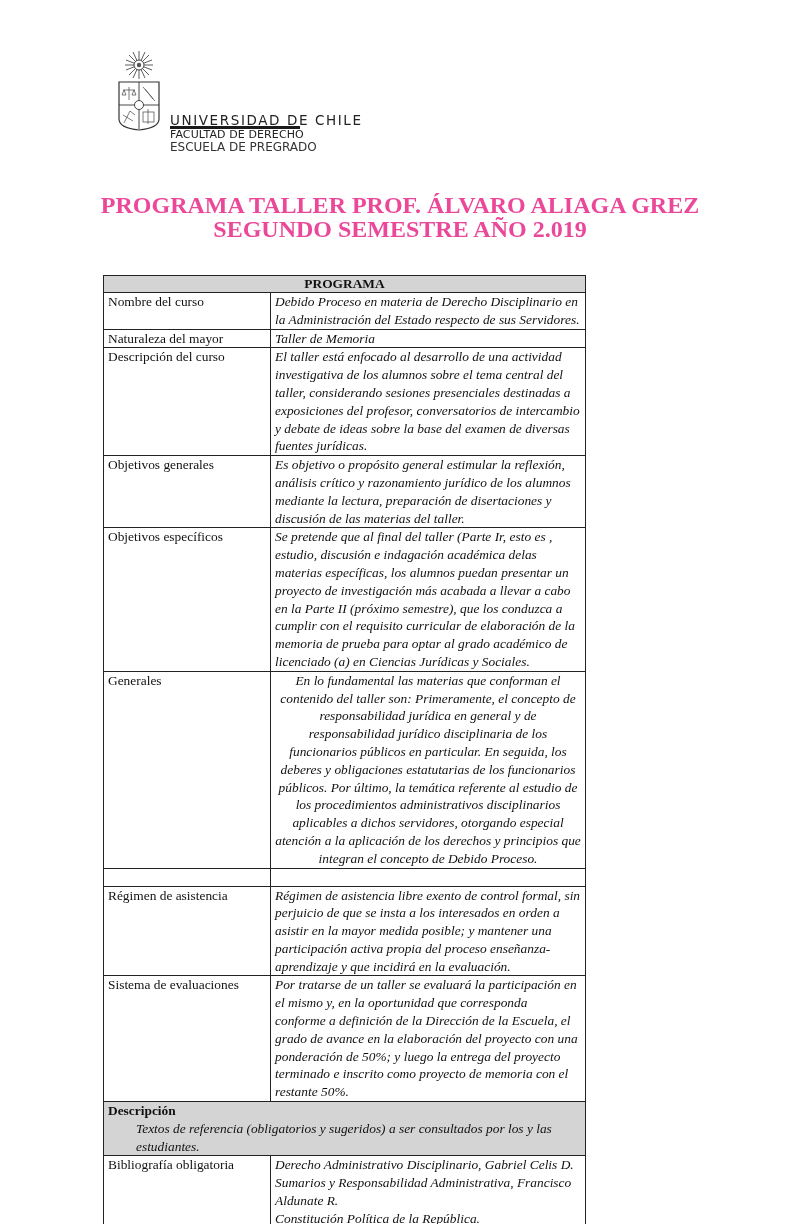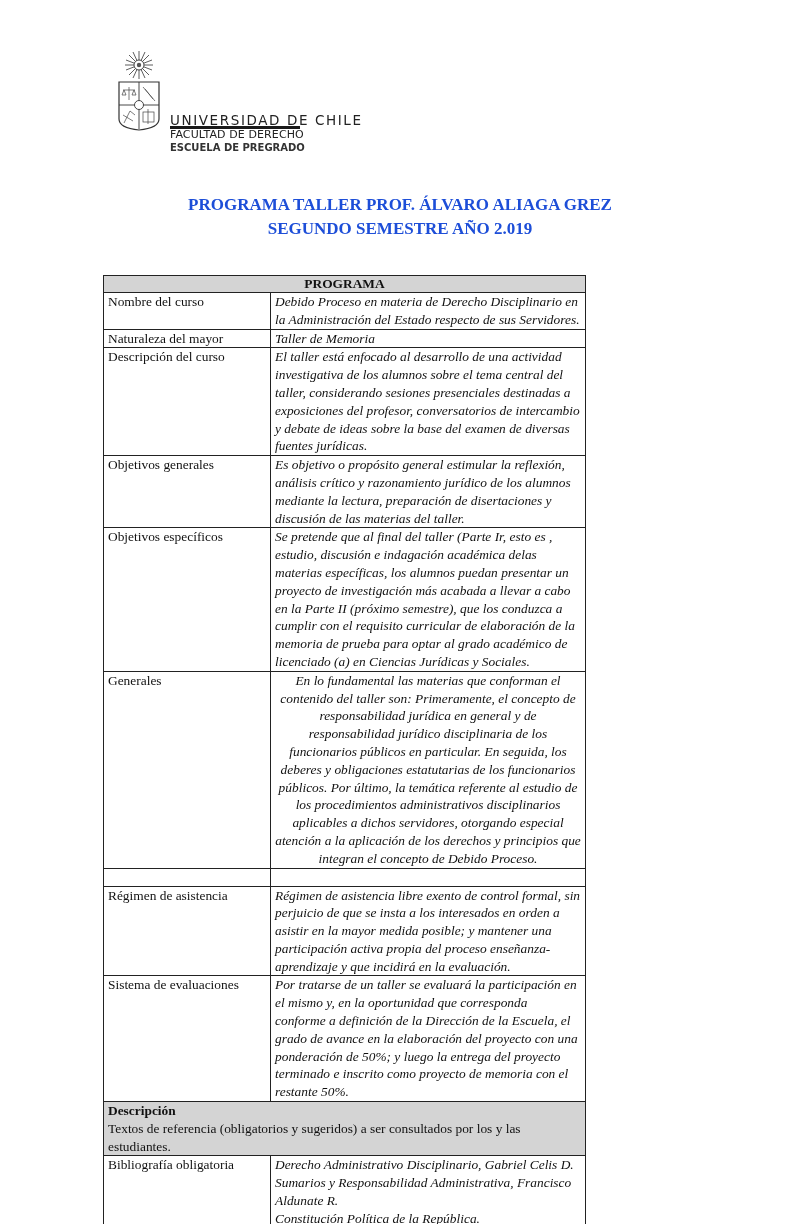--- a/index.html
+++ b/index.html
@@ -7,44 +7,44 @@
          font-family: "DejaVu Serif", "Liberation Serif", serif; color: #111; }
 
   
   .logo { position: absolute; left: 116px; top: 49px; width: 200px; height: 82px; }
   .crest { position: absolute; left: 0; top: 0; width: 46px; height: 82px; }
   .logo-text { position: absolute; left: 54px; top: 36px; }
   .uni { font-family: "DejaVu Sans", "Liberation Sans", sans-serif; font-size: 13.5px;
          letter-spacing: 1.6px; color: #222; line-height: 15px; white-space: nowrap; margin-top: 28px; }
   .fac { font-family: "DejaVu Sans", "Liberation Sans", sans-serif; font-size: 11px;
          color: #222; line-height: 14px; white-space: nowrap; letter-spacing: 0.1px; }
-  .esc { font-family: "DejaVu Sans", "Liberation Sans", sans-serif; font-size: 10px;
-         color: #333; line-height: 11px; white-space: nowrap; font-weight: bold; }
+  .esc { font-family: "DejaVu Sans", "Liberation Sans", sans-serif; font-size: 12px;
+         color: #333; line-height: 11px; white-space: nowrap; }
   .logo-bar { position: absolute; left: 54px; top: 77px; width: 130px; height: 3px; background: #1a1a1a; }
 
   
   .title { position: absolute; left: 0; top: 193px; width: 800px; text-align: center;
            font-family: "Liberation Serif", "DejaVu Serif", serif; font-weight: bold;
-           font-size: 17px; line-height: 24px; color: #1d4ed8; }
+           font-size: 24px; line-height: 24px; color: #ec4899; }
 
   
   .tbl { position: absolute; left: 103px; top: 275px; width: 483px;
          border-collapse: collapse; table-layout: fixed;
          font-family: "Liberation Serif", "DejaVu Serif", serif; font-size: 13.4px; }
   .tbl td { border: 1.3px solid #222; vertical-align: top; padding: 0 4px;
             line-height: 17.8px; }
   .tbl col.c1 { width: 167px; }
   .tbl .hdr td { background: #d4d4d4; text-align: center; font-weight: bold;
                  line-height: 16px; font-size: 13.4px; }
   .lbl { color: #111; }
   .val { font-style: italic; color: #111; }
   .center { text-align: center; }
   .bib-hdr td { background: #d4d4d4; }
   .bib-title { font-weight: bold; display: block; }
-  .bib-sub { display: block; }
+  .bib-sub { font-style: italic; display: block; margin-left: 28px; }
   .empty td { height: 17px; }
   .line { display: block; }
 </style>
 </head>
 <body>
 
 <div class="logo">
   <svg class="crest" viewBox="0 0 46 82" width="46" height="82">
 
     <g stroke="#333" stroke-width="0.8" fill="none">

